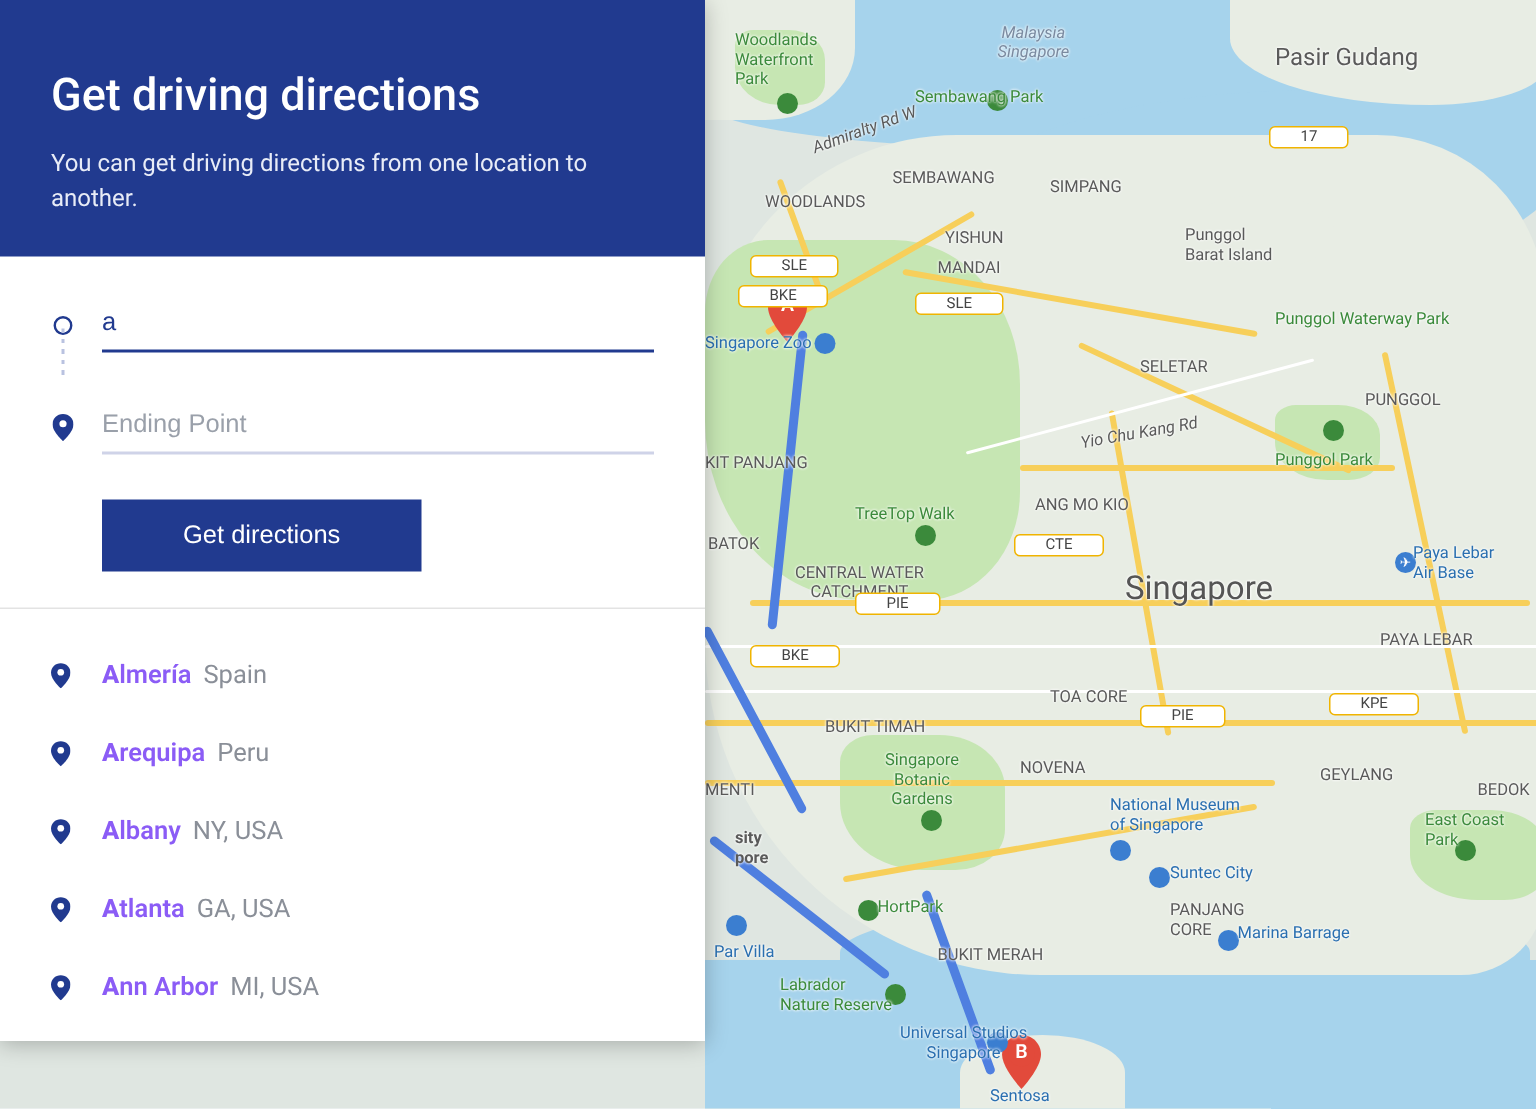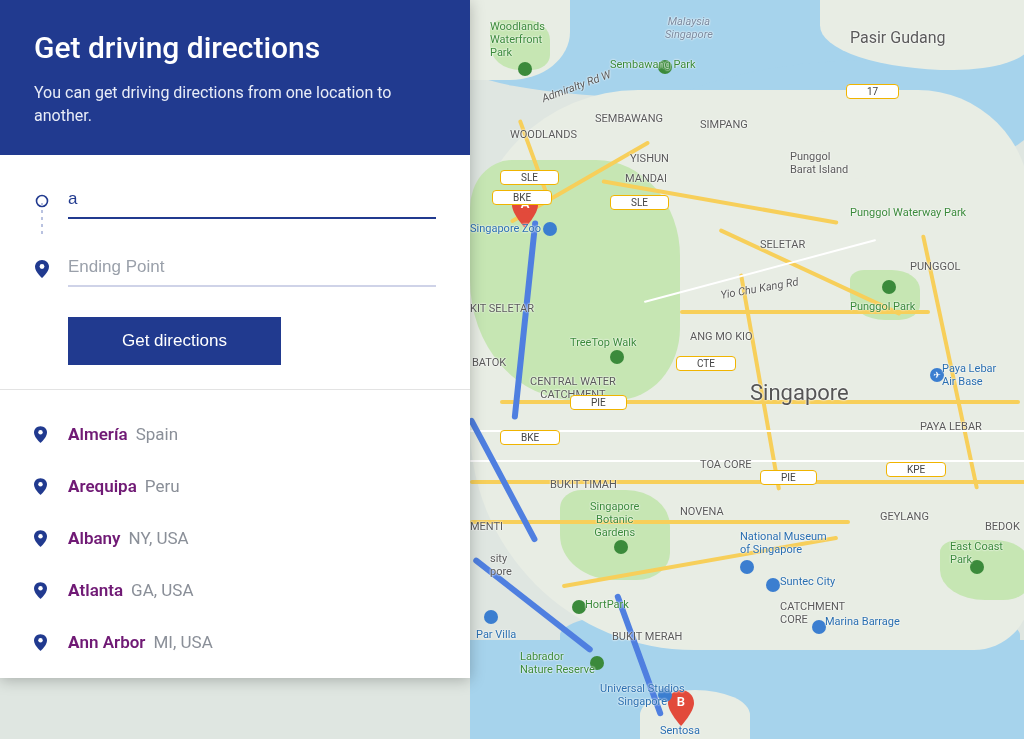--- a/index.html
+++ b/index.html
@@ -20,38 +20,38 @@
   .poi { position: absolute; width: 14px; height: 14px; border-radius: 50%; display: flex; align-items: center; justify-content: center; font-size: 9px; color: #fff; }
   .poi.g { background: #3b8a3b; }
   .poi.b { background: #3b7ed0; }
   .marker { position: absolute; width: 26px; height: 36px; }
   .marker svg { width: 100%; height: 100%; display: block; }
   .marker .letter { position: absolute; top: 4px; left: 0; right: 0; text-align: center; color: #fff; font-weight: 600; font-size: 13px; }
   .shield { position: absolute; background:#fff; border:1px solid #f0b400; border-radius:4px; font-size:10px; padding:1px 20px; color:#444; }
 
   
   .panel { position: absolute; left: 0; top: 0; width: 470px; background: #fff; box-shadow: 0 2px 14px rgba(0,0,0,0.25); z-index: 10; }
-  .panel-header { background: #213a8f; color: #fff; padding: 30px 34px 28px 34px; }
+  .panel-header { background: #213a8f; color: #fff; padding: 46px 34px 28px 34px; }
   .panel-header h1 { font-size: 30px; font-weight: 500; margin-bottom: 16px; }
   .panel-header p { font-size: 16px; line-height: 1.45; font-weight: 400; color: #e8ecf7; }
   .panel-body { padding: 28px 34px 24px 34px; border-bottom: 1px solid #e3e3e3; }
   .field { display: flex; align-items: center; gap: 18px; position: relative; }
   .field + .field { margin-top: 32px; }
   .field-icon { width: 16px; display: flex; justify-content: center; }
   .dots { position: absolute; left: 7px; top: 20px; width: 2px; height: 34px; background-image: repeating-linear-gradient(to bottom, #b9c2e0 0 3px, transparent 3px 7px); }
   .field input { flex: 1; border: none; border-bottom: 2px solid #cfd3e8; padding: 6px 0 8px 0; font-size: 17px; color: #213a8f; outline: none; background: transparent; }
   .field input.active { border-bottom: 2px solid #213a8f; }
   .field input::placeholder { color: #9aa0aa; }
   .btn-row { margin-top: 30px; padding-left: 34px; }
   .btn { background: #213a8f; color: #fff; border: none; padding: 14px 54px; font-size: 17px; font-weight: 500; cursor: pointer; }
   .suggestions { padding: 18px 0 10px 0; }
   .sugg { display: flex; align-items: center; gap: 20px; padding: 16px 34px; cursor: pointer; }
   .sugg-icon { width: 14px; display:flex; }
   .sugg-text { font-size: 17px; }
-  .sugg-main { color: #701a75; font-weight: 600; }
+  .sugg-main { color: #8b5cf6; font-weight: 600; }
   .sugg-main .hl { font-weight: 800; }
   .sugg-sec { color: #8a8f98; margin-left: 8px; font-weight: 400; }
 
   
   .pin-outline { stroke:#213a8f; fill:none; stroke-width:1.6; }
 </style>
 </head>
 <body>
 
 <div class="app">
@@ -151,44 +151,44 @@
     <div class="map-label blue" style="left:470px;top:222px;">Singapore Zoo</div>
     <div class="map-label" style="left:720px;top:282px;transform:rotate(-10deg);font-style:italic;">Yio Chu Kang Rd</div>
     <div class="map-label" style="left:690px;top:330px;">ANG MO KIO</div>
     <div class="map-label green" style="left:850px;top:300px;">Punggol Park</div>
     <div class="map-label blue" style="left:942px;top:362px;white-space:pre;">Paya Lebar
 Air Base</div>
     <div class="map-label green" style="left:570px;top:336px;">TreeTop Walk</div>
     <div class="map-label" style="left:530px;top:375px;white-space:pre;text-align:center;">CENTRAL WATER
 CATCHMENT</div>
     <div class="map-label" style="left:920px;top:420px;">PAYA LEBAR</div>
-    <div class="map-label" style="left:470px;top:302px;">KIT SELETAR</div>
+    <div class="map-label" style="left:470px;top:302px;">KIT PANJANG</div>
     <div class="map-label" style="left:472px;top:356px;">BATOK</div>
     <div class="map-label" style="left:700px;top:458px;">TOA CORE</div>
     <div class="map-label" style="left:550px;top:478px;">BUKIT TIMAH</div>
     <div class="map-label" style="left:880px;top:510px;">GEYLANG</div>
     <div class="map-label" style="left:985px;top:520px;">BEDOK</div>
     <div class="map-label" style="left:680px;top:505px;">NOVENA</div>
     <div class="map-label green" style="left:590px;top:500px;white-space:pre;text-align:center;">Singapore
 Botanic
 Gardens</div>
     <div class="map-label blue" style="left:740px;top:530px;white-space:pre;">National Museum
 of Singapore</div>
     <div class="map-label blue" style="left:780px;top:575px;">Suntec City</div>
     <div class="map-label green" style="left:950px;top:540px;white-space:pre;">East Coast
 Park</div>
-    <div class="map-label" style="left:780px;top:600px;white-space:pre;">CATCHMENT
+    <div class="map-label" style="left:780px;top:600px;white-space:pre;">PANJANG
 CORE</div>
     <div class="map-label blue" style="left:825px;top:615px;">Marina Barrage</div>
     <div class="map-label" style="left:470px;top:520px;">MENTI</div>
-    <div class="map-label" style="left:490px;top:552px;white-space:pre;">sity
+    <div class="map-label" style="left:490px;top:552px;white-space:pre;font-weight:bold;">sity
 pore</div>
     <div class="map-label blue" style="left:476px;top:608px;margin-top:20px;">Par Villa</div>
     <div class="map-label green" style="left:585px;top:598px;">HortPark</div>
-    <div class="map-label" style="left:612px;top:630px;">BUKIT MERAH</div>
+    <div class="map-label" style="left:625px;top:630px;">BUKIT MERAH</div>
     <div class="map-label green" style="left:520px;top:650px;white-space:pre;">Labrador
 Nature Reserve</div>
     <div class="map-label blue" style="left:600px;top:682px;white-space:pre;text-align:center;">Universal Studios
 Singapore</div>
     <div class="map-label blue" style="left:660px;top:724px;">Sentosa</div>
 
     <div class="shield" style="left:500px;top:170px;">SLE</div>
     <div class="shield" style="left:610px;top:195px;">SLE</div>
     <div class="shield" style="left:492px;top:190px;">BKE</div>
     <div class="shield" style="left:500px;top:430px;">BKE</div>

